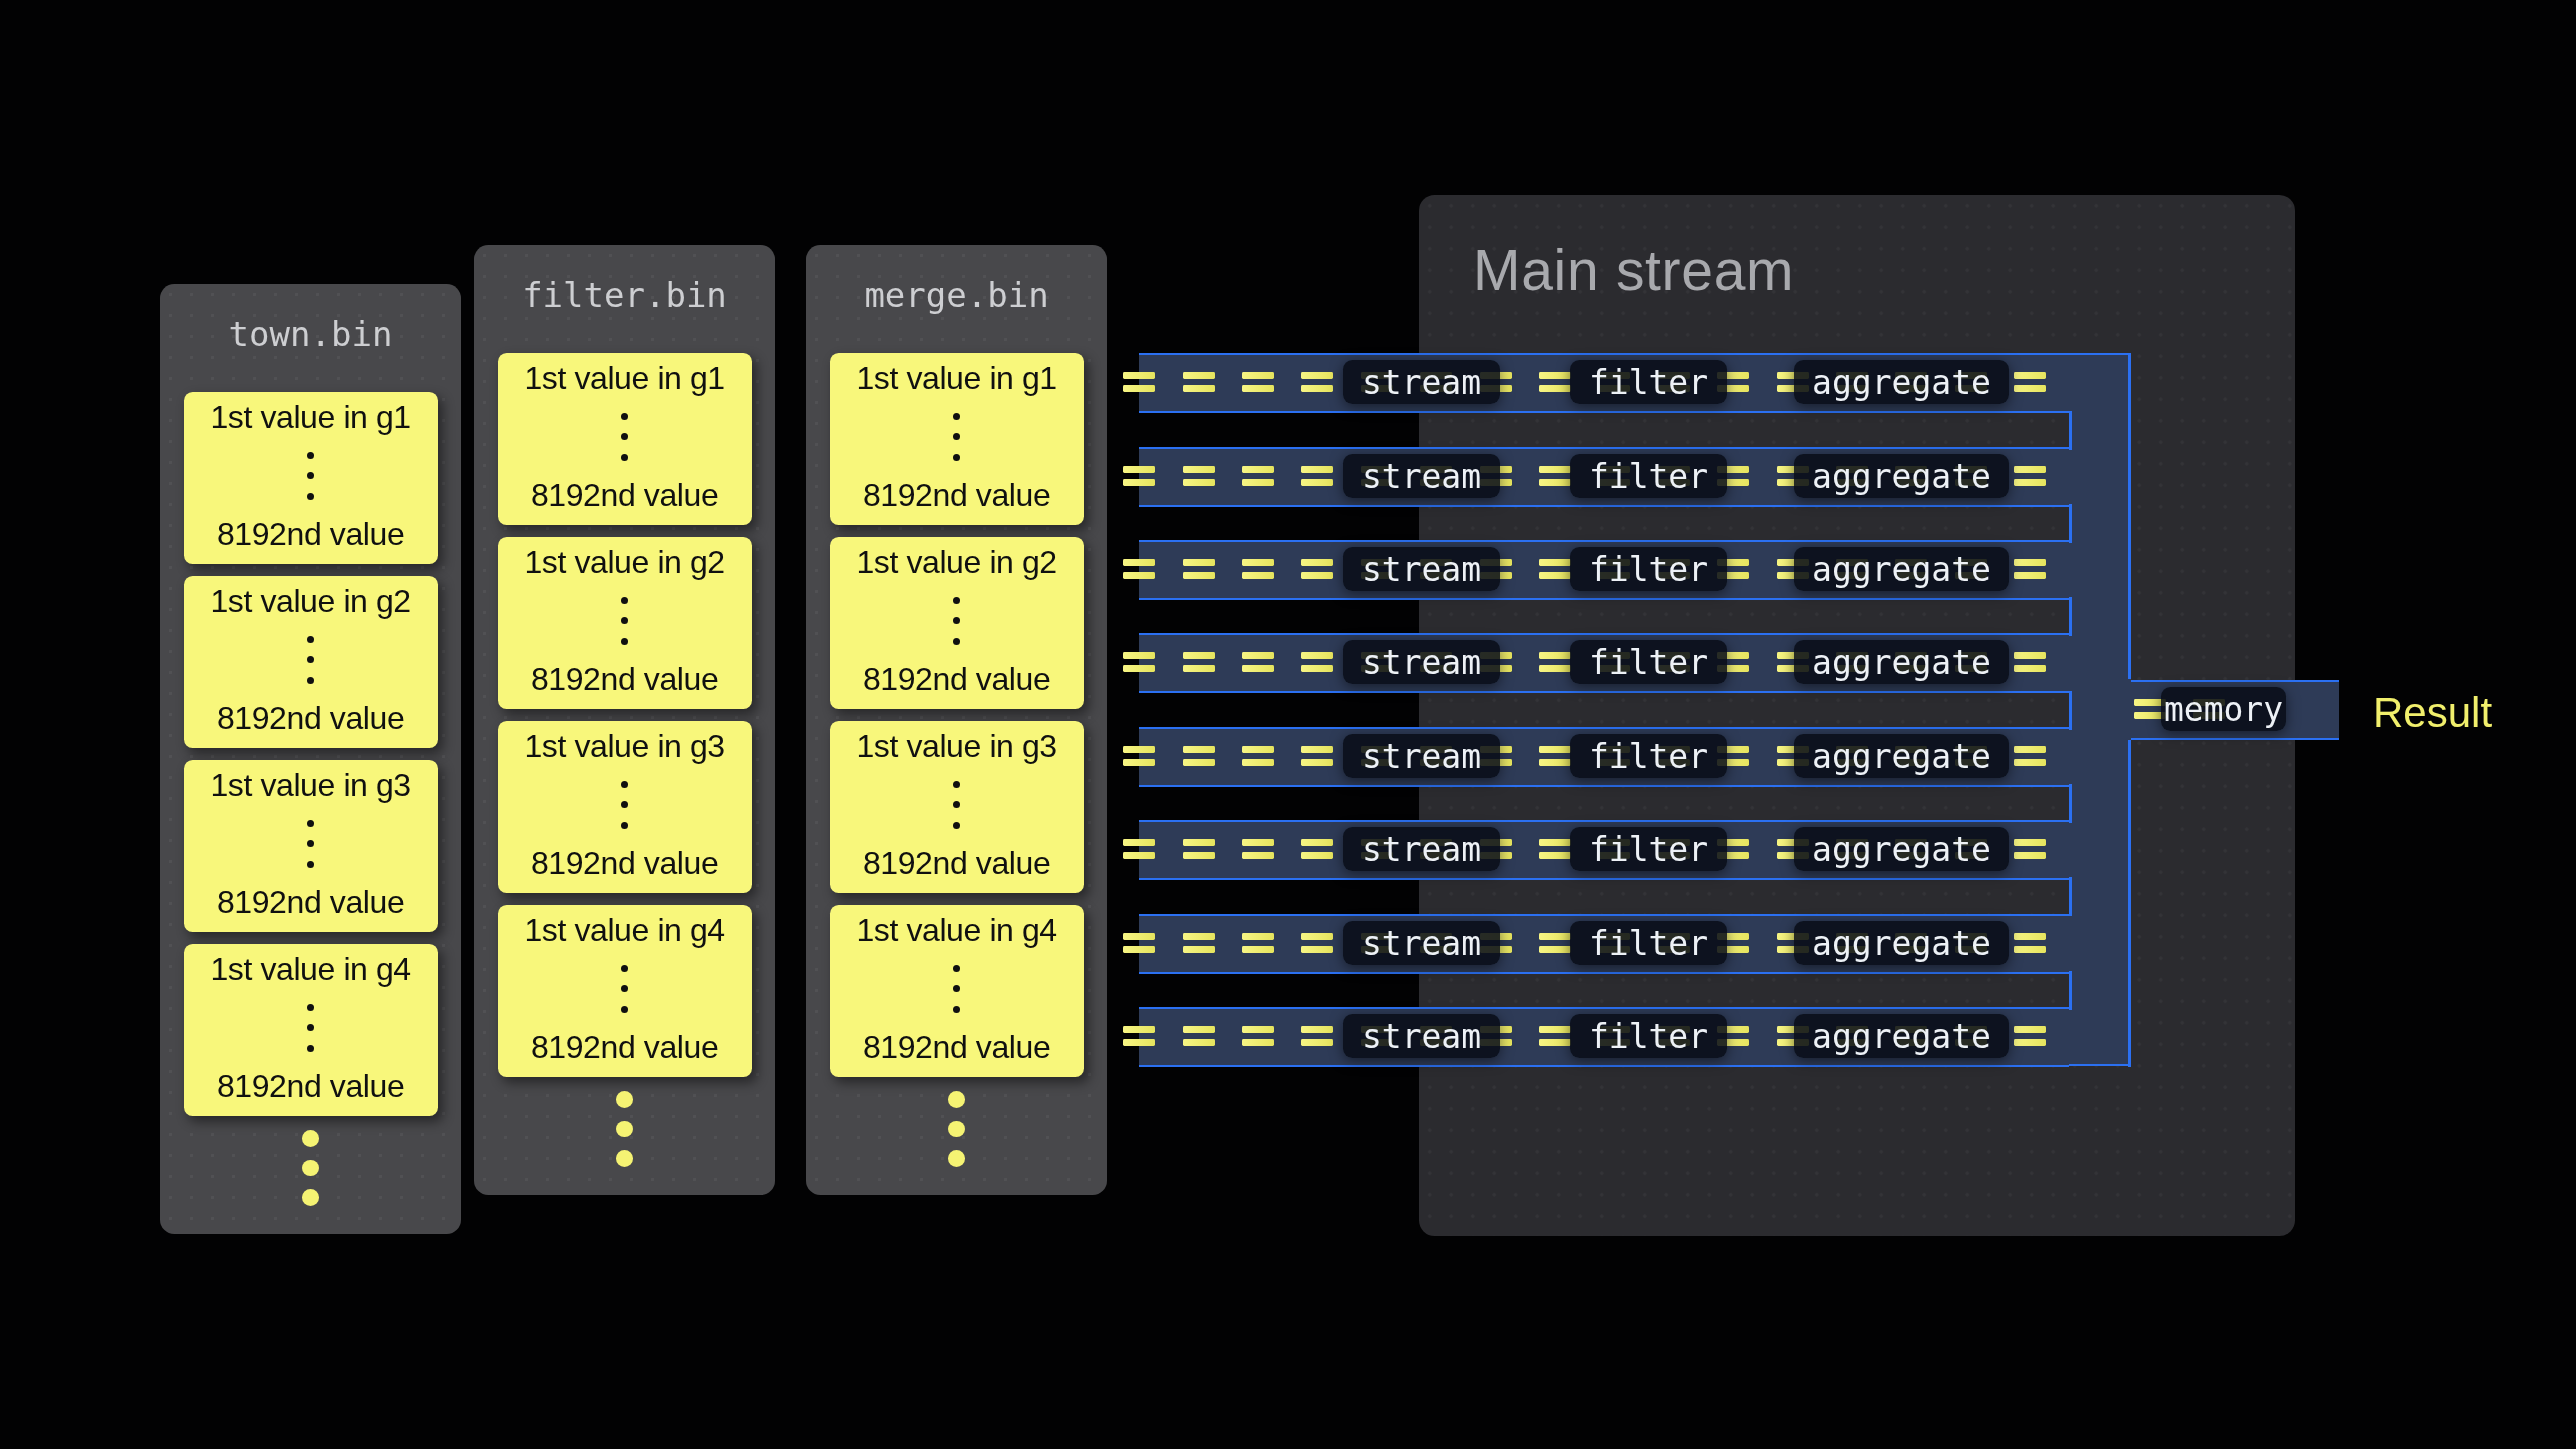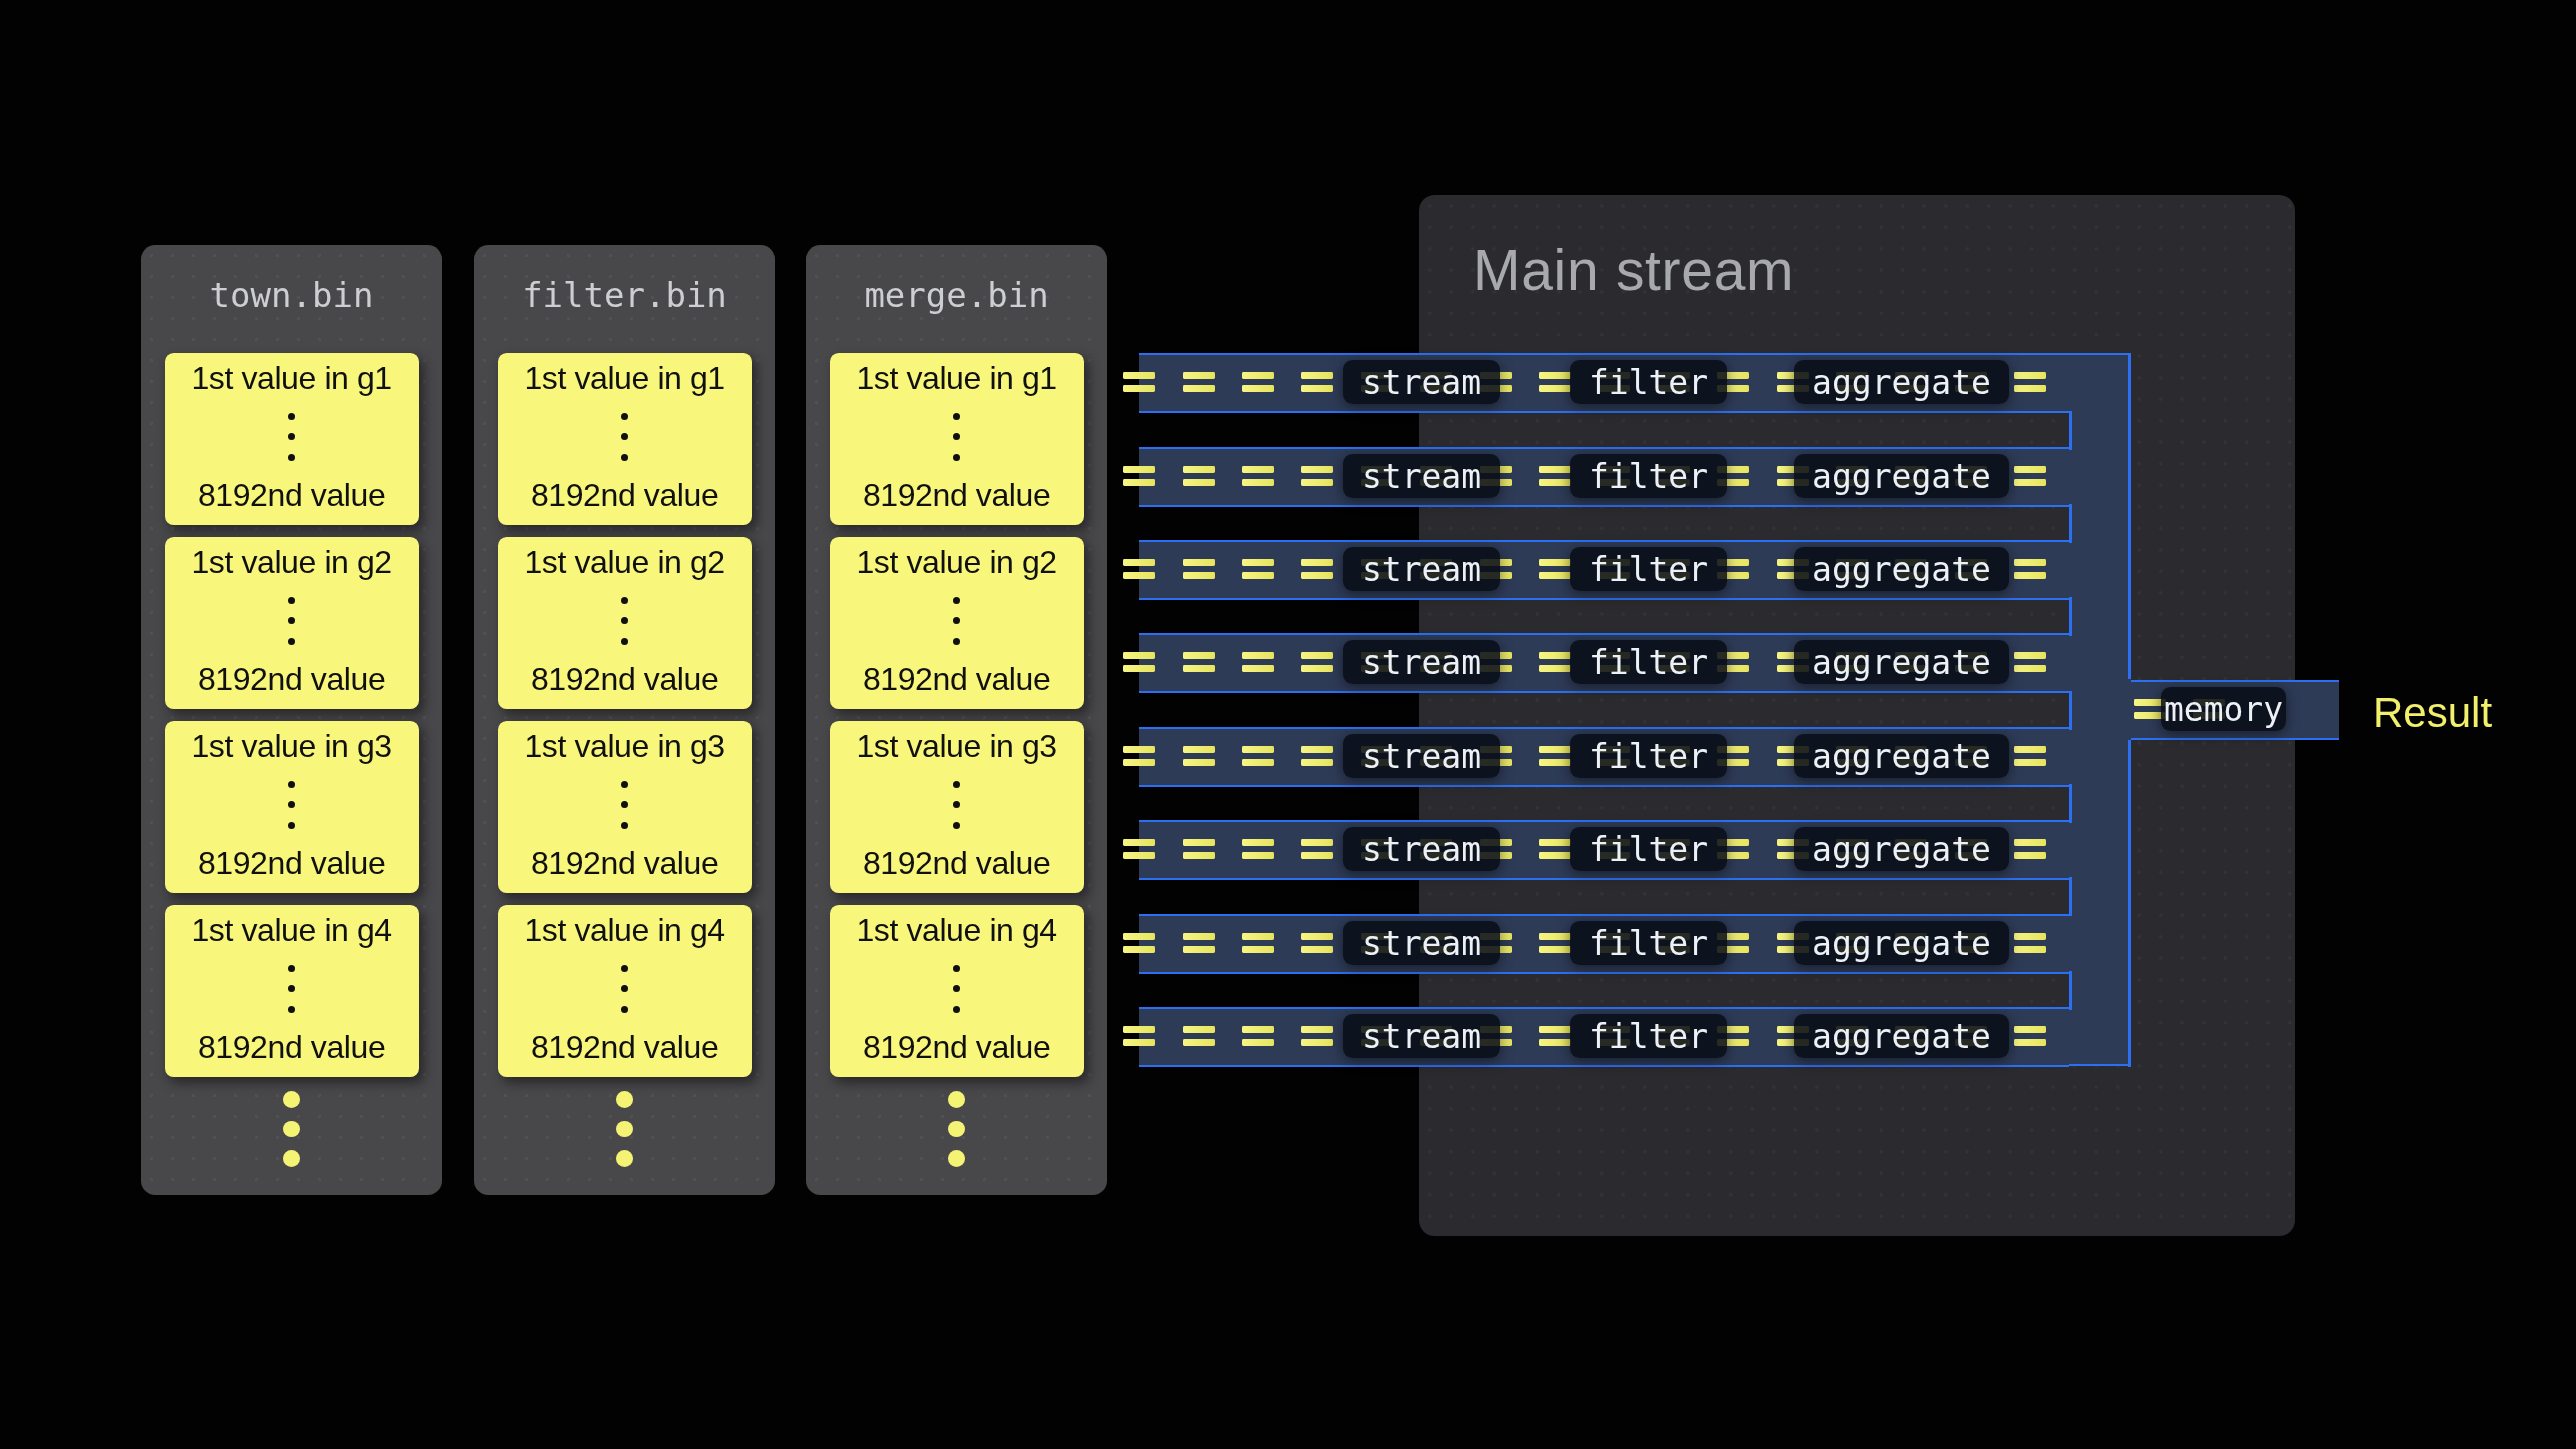--- a/index.html
+++ b/index.html
@@ -57,21 +57,21 @@
 </head>
 <body>
 
 <div id="stage">
 
   <div class="memory">
     <div class="memory-title">Main stream</div>
   </div>
 
   <div id="columns">
-      <div class="col" style="left: 141px;">
+      <div class="col" style="left: 160px; margin-top: 39px;">
         <div class="col-header">town.bin</div>
         <div class="card" style="top: 108px;">
           <div class="card-line">1st value in g1</div>
           <div class="card-dots">
             <i></i>
             <i></i>
             <i></i>
           </div>
           <div class="card-line">8192nd value</div>
         </div>

